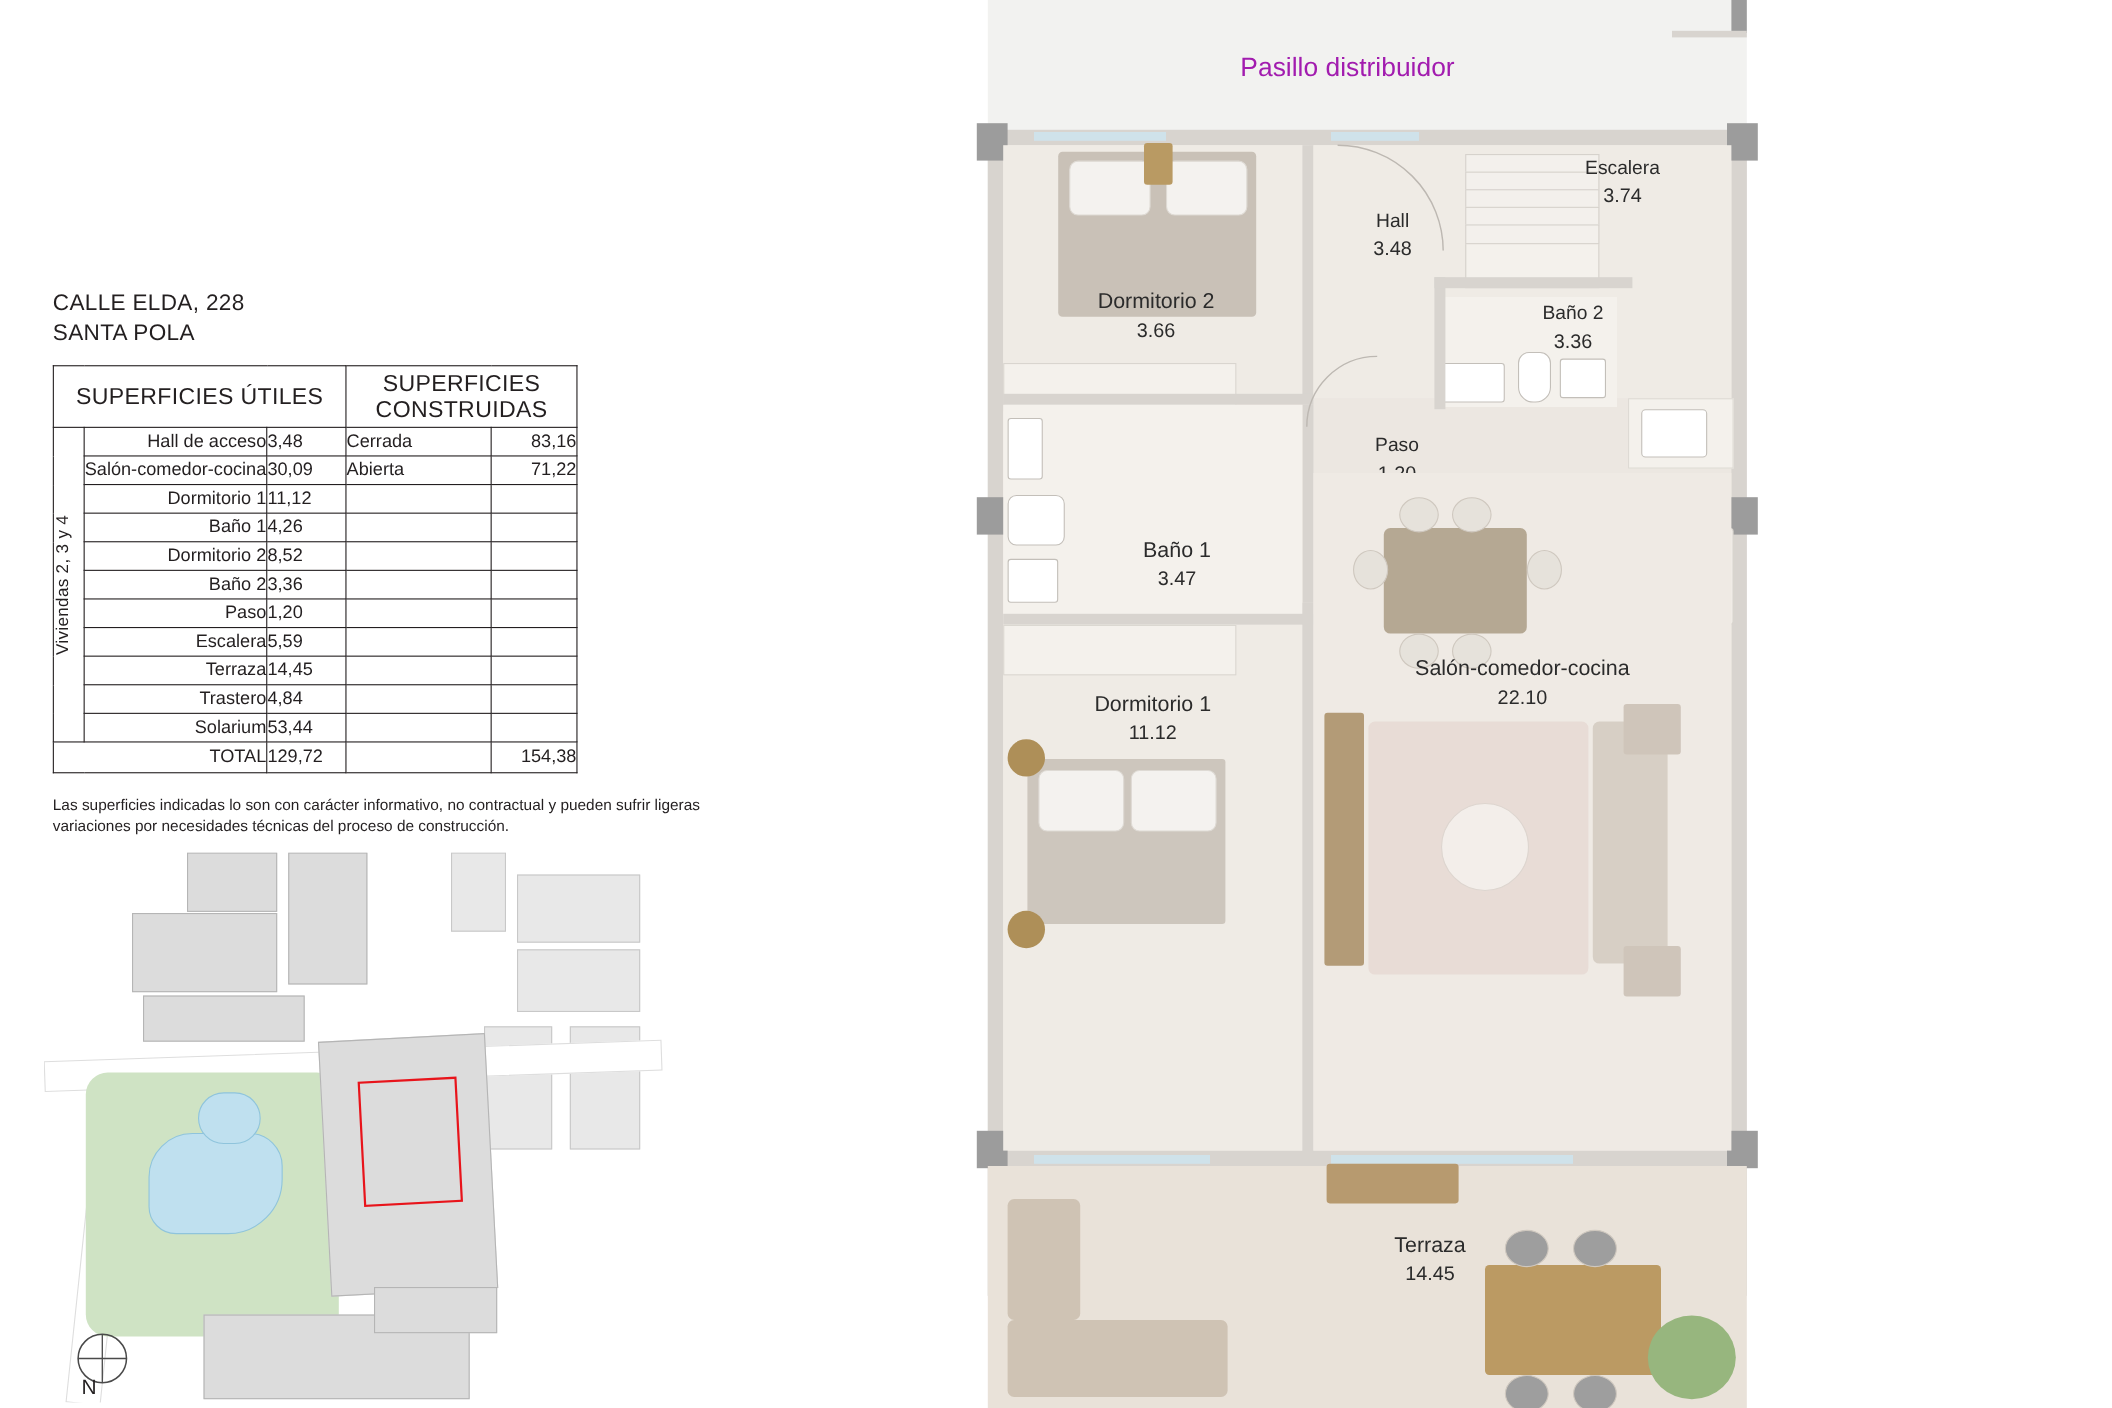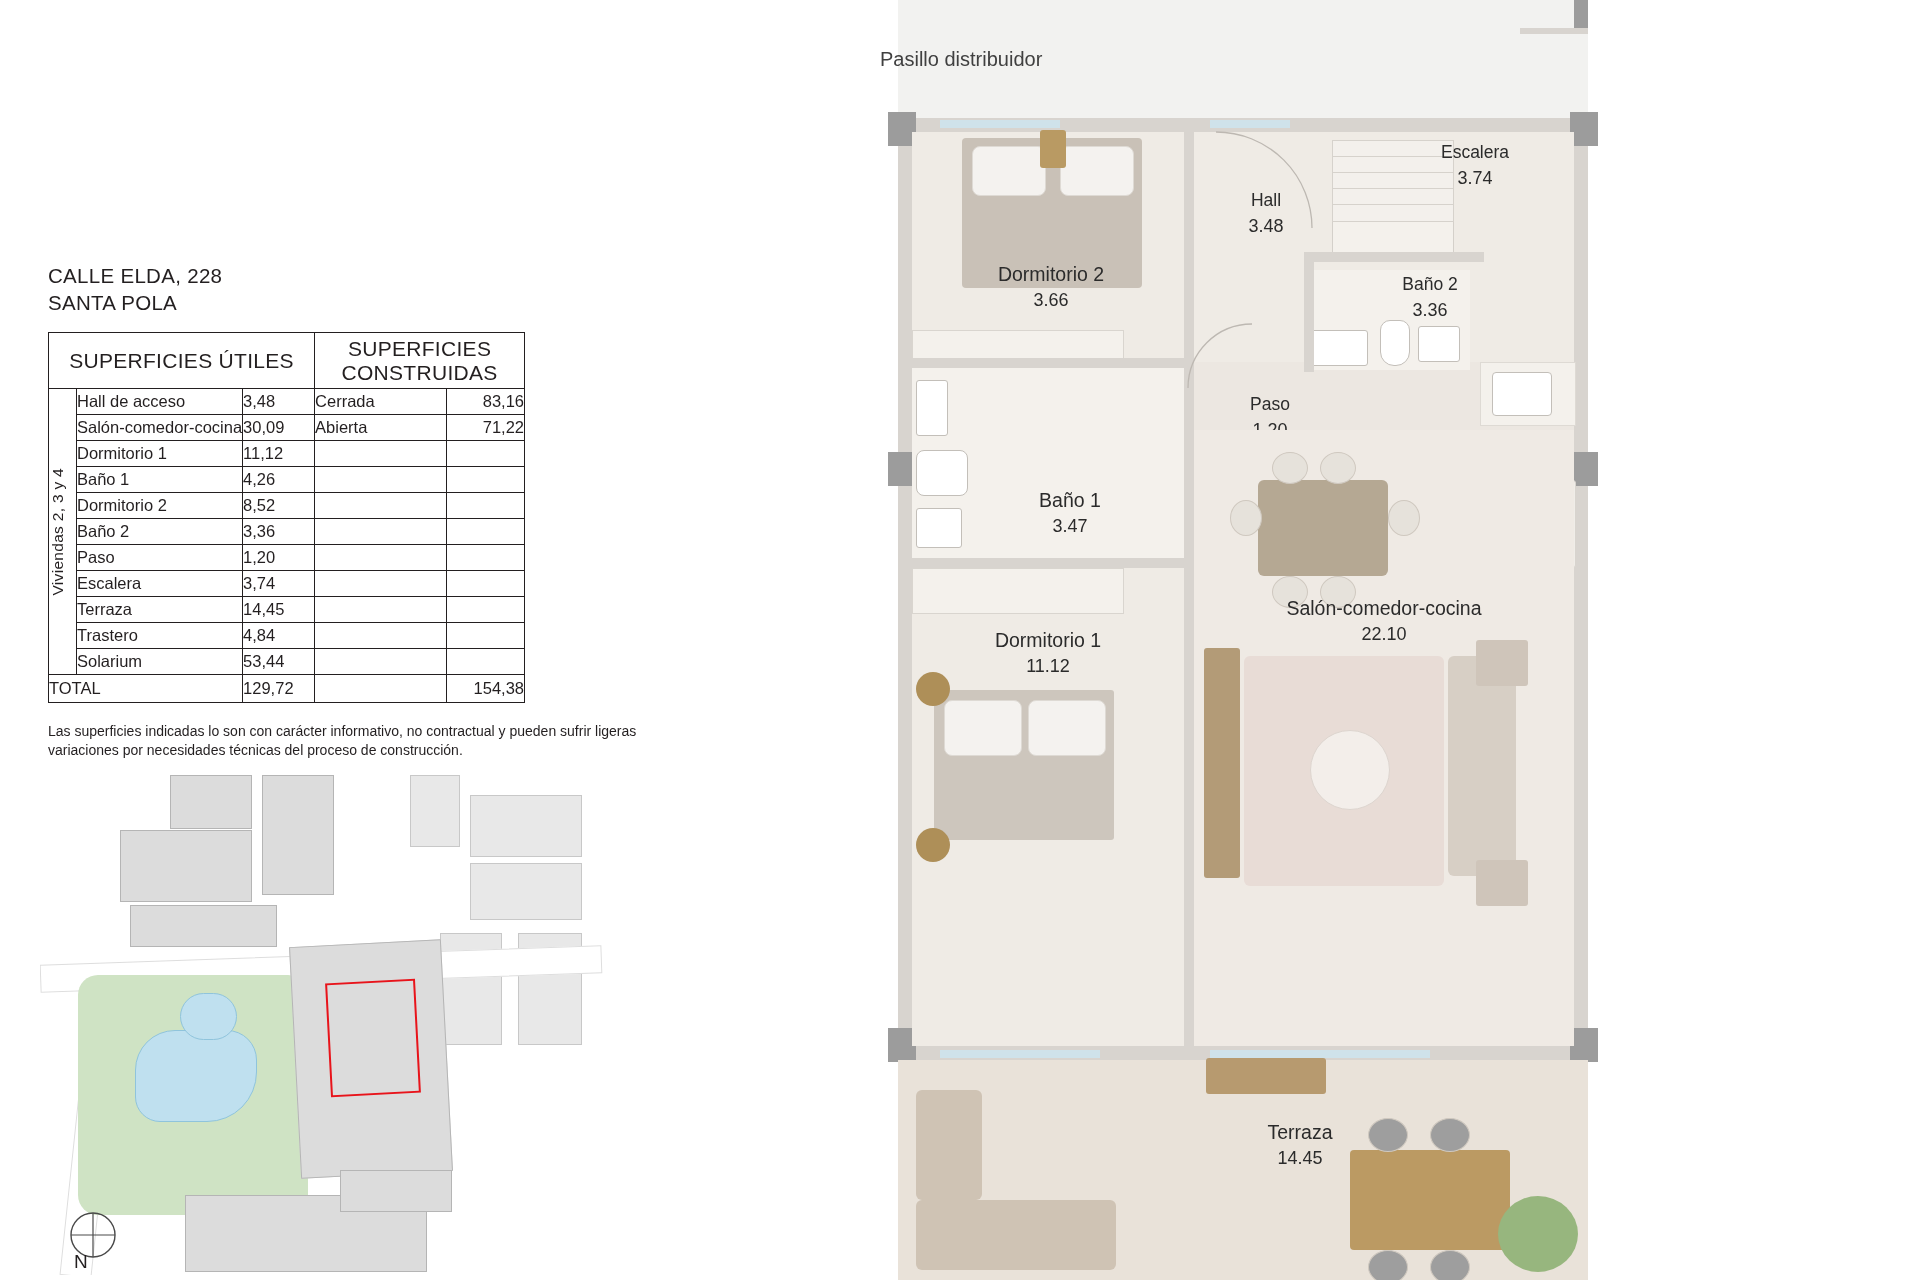--- a/index.html
+++ b/index.html
@@ -80,20 +80,21 @@
     writing-mode: vertical-rl;
     transform: rotate(180deg);
     font-size: 15.5px;
     white-space: nowrap;
     letter-spacing: 0.3px;
   }
   .lbl {
     padding-left: 10px;
     height: 26px;
     white-space: nowrap;
+    text-align: right;
   }
   .val {
     text-align: left;
     padding-right: 8px;
     width: 72px;
   }
   .lbl2 {
     padding-left: 6px;
     white-space: nowrap;
   }
@@ -170,22 +171,23 @@
   #fp-corridor {
     position: absolute;
     left: 18px; top: 0;
     width: 690px; height: 118px;
     background: #f2f2f0;
   }
   #fp-corridor-label {
     position: absolute;
     left: 0; top: 48px;
     width: 690px;
-    font-size: 20px;
-    color: #404040;
+    text-align: center;
+    font-size: 24px;
+    color: #a21caf;
   }
   #fp-body {
     position: absolute;
     left: 18px; top: 118px;
     width: 690px; height: 1060px;
     background: #ece7e1;
     border: 0;
   }
   .wall {
     position: absolute;
@@ -325,21 +327,21 @@
       <td class="val2"></td>
     </tr>
     <tr>
       <td class="lbl">Paso</td>
       <td class="val">1,20</td>
       <td class="lbl2"></td>
       <td class="val2"></td>
     </tr>
     <tr>
       <td class="lbl">Escalera</td>
-      <td class="val">3,74</td>
+      <td class="val">5,59</td>
       <td class="lbl2"></td>
       <td class="val2"></td>
     </tr>
     <tr>
       <td class="lbl">Terraza</td>
       <td class="val">14,45</td>
       <td class="lbl2"></td>
       <td class="val2"></td>
     </tr>
     <tr>

